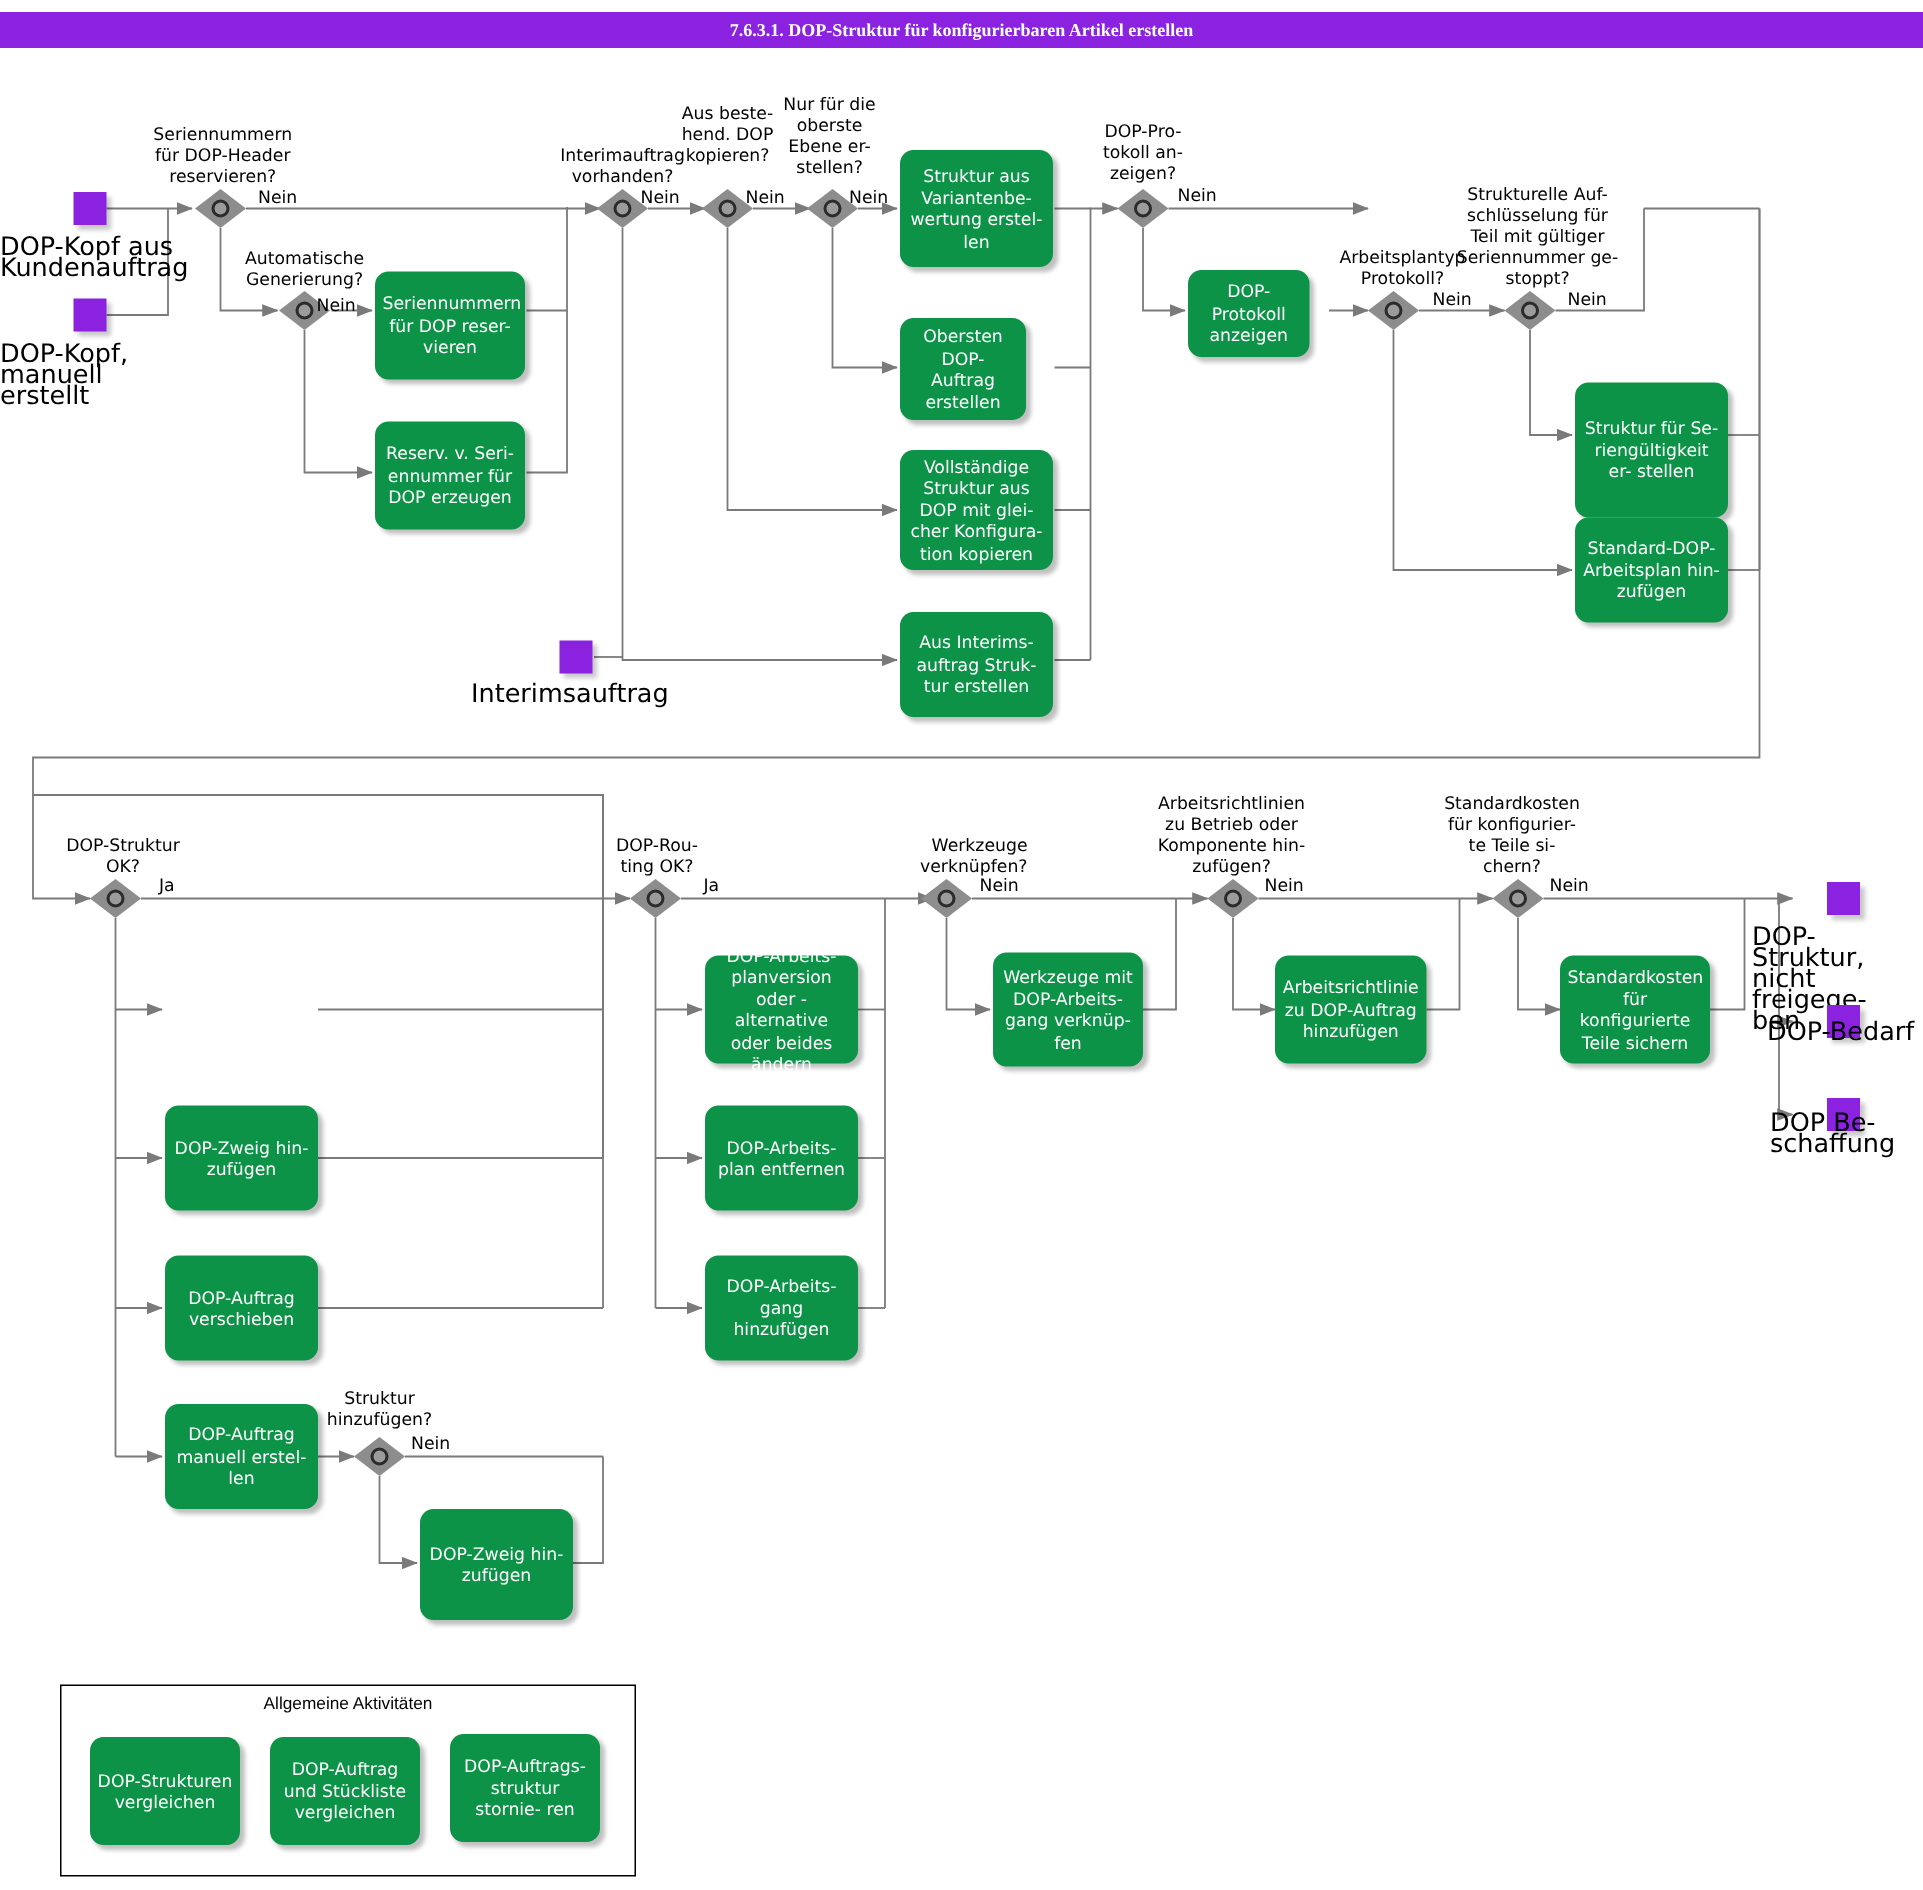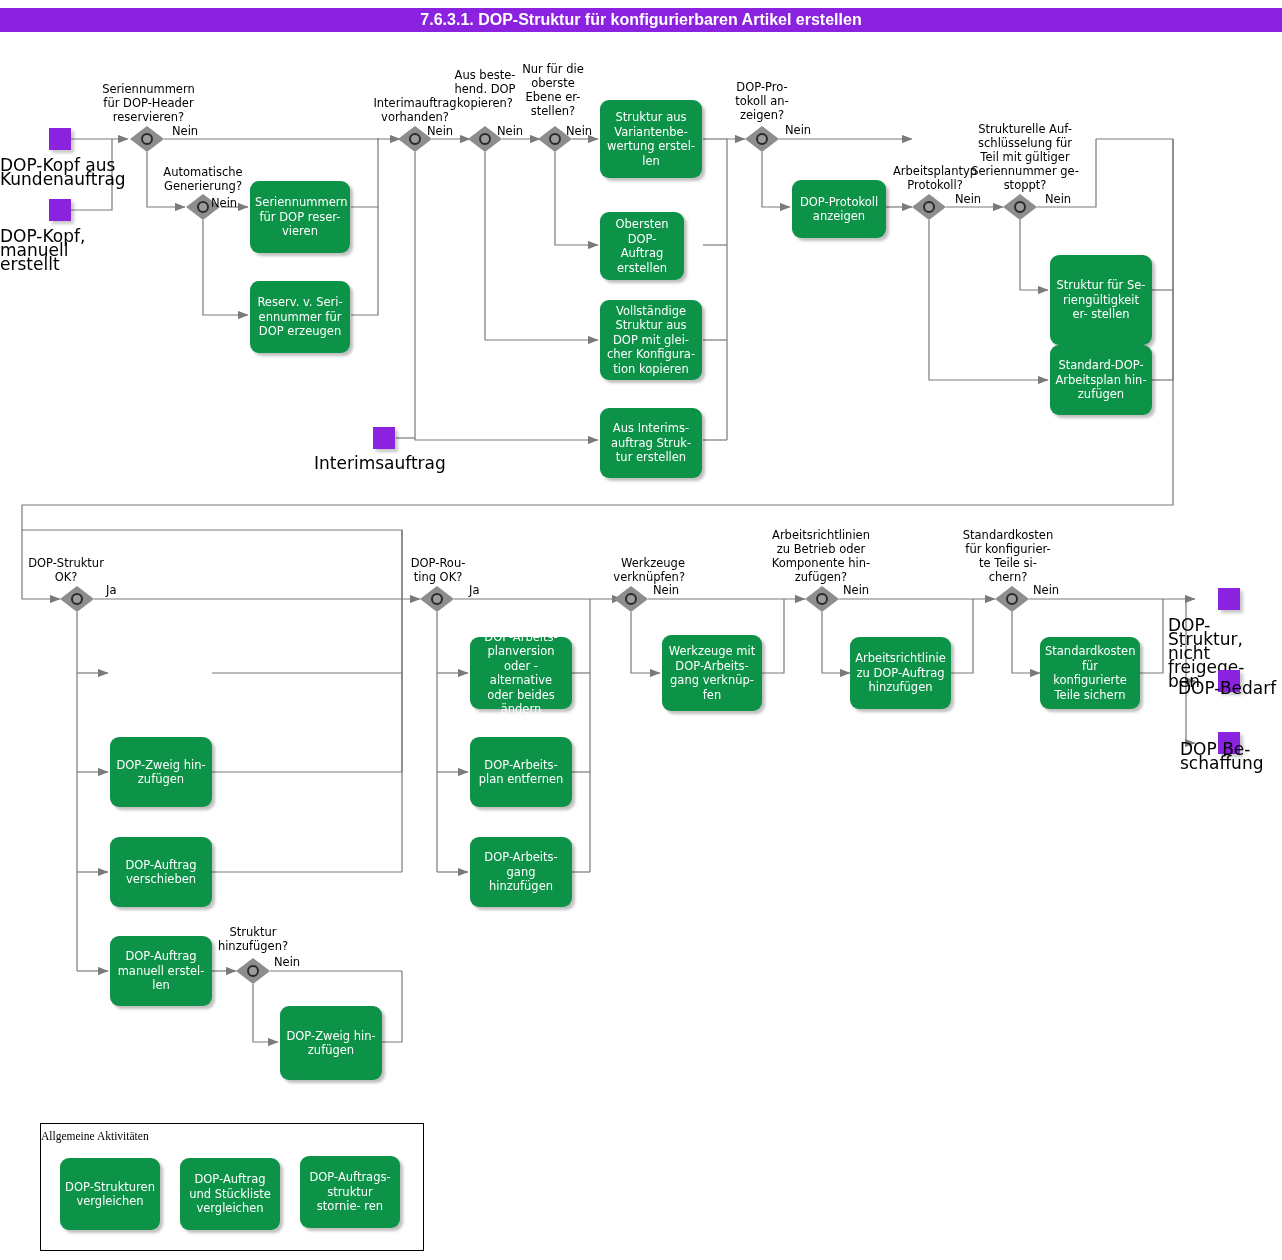--- a/index.html
+++ b/index.html
@@ -4,21 +4,21 @@
 <title>DOP-Struktur Flowchart</title>
 <style>
   html,body{margin:0;padding:0;background:#ffffff;}
   body{font-family:"DejaVu Sans",sans-serif;}
   #root{position:relative;width:1282px;height:1260px;overflow:hidden;background:#fff;}
 
   
   .titlebar{
     position:absolute;left:0;top:8px;width:1282px;height:24px;
     background:#8a22e0;color:#ffffff;
-    font-family:Liberation Sans, sans-serif;font-weight:bold;font-size:16px;
+    font-family:Liberation Serif, serif;font-weight:bold;font-size:12px;
     display:flex;align-items:center;justify-content:center;letter-spacing:0px;
   }
 
   
   #wires{position:absolute;left:0;top:0;width:1282px;height:1260px;pointer-events:none;}
 
   
   .act{
     position:absolute;background:#0d9348;color:#ffffff;border-radius:9px;
     box-shadow:3px 3px 3px rgba(0,0,0,0.25);
@@ -61,22 +61,22 @@
   .blabel{
     position:absolute;font-family:"DejaVu Sans",sans-serif;font-size:11.5px;
     line-height:14px;color:#000;text-align:right;white-space:nowrap;
   }
 
   
   .legendbox{
     position:absolute;border:1.5px solid #000;background:#fff;box-sizing:border-box;
   }
   .legendtitle{
-    position:absolute;font-family:Liberation Serif, serif;font-size:11.5px;
-    color:#000;width:100%;
+    position:absolute;font-family:Liberation Sans, sans-serif;font-size:11.5px;
+    color:#000;text-align:center;width:100%;
   }
 </style>
 </head>
 <body>
 
 <div id="root">
 
   <div class="titlebar">7.6.3.1. DOP-Struktur für konfigurierbaren Artikel erstellen</div>
 
   <svg id="wires" viewBox="0 0 1282 1260">
@@ -291,21 +291,21 @@
 
   <div class="qlabel" style="left:722px;top:80px;width:80px;">DOP-Pro-
 tokoll an-
 zeigen?</div>
   <div class="dec" style="left:745px;top:126px;">
     <div class="dia"></div>
       <div class="ring"></div>
   </div>
   <div class="blabel" style="left:785px;top:123px;">Nein</div>
 
-  <div class="act" style="left:792px;top:180px;width:94px;height:58px;">
+  <div class="act" style="left:792px;top:180px;width:81px;height:58px;">
     <span>DOP-Protokoll
 anzeigen</span>
   </div>
 
   <div class="qlabel" style="left:880px;top:164px;width:110px;">Arbeitsplantyp
 Protokoll?</div>
   <div class="dec" style="left:912px;top:194px;">
     <div class="dia"></div>
       <div class="ring"></div>
   </div>
@@ -326,21 +326,21 @@
     <span>Struktur für Se-
 riengültigkeit er-
 stellen</span>
   </div>
   <div class="act" style="left:1050px;top:345px;width:102px;height:70px;">
     <span>Standard-DOP-
 Arbeitsplan hin-
 zufügen</span>
   </div>
 
-  <div class="qlabel" style="left:8px;top:556px;width:116px;">DOP-Struktur
+  <div class="qlabel" style="left:24px;top:556px;width:116px;">DOP-Struktur
 OK?</div>
   <div class="dec" style="left:60px;top:586px;">
     <div class="dia"></div>
       <div class="ring"></div>
   </div>
   <div class="blabel" style="left:106px;top:583px;">Ja</div>
 
   <div class="act" style="left:110px;top:737px;width:102px;height:70px;">
     <span>DOP-Zweig hin-
 zufügen</span>

